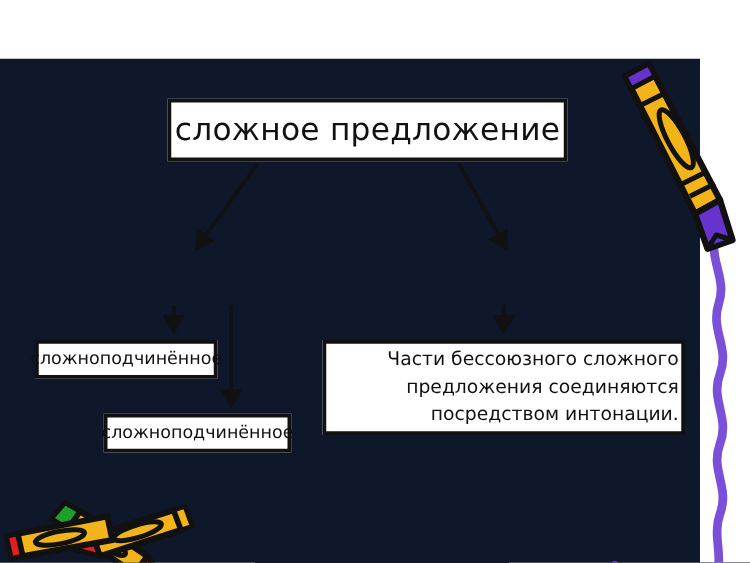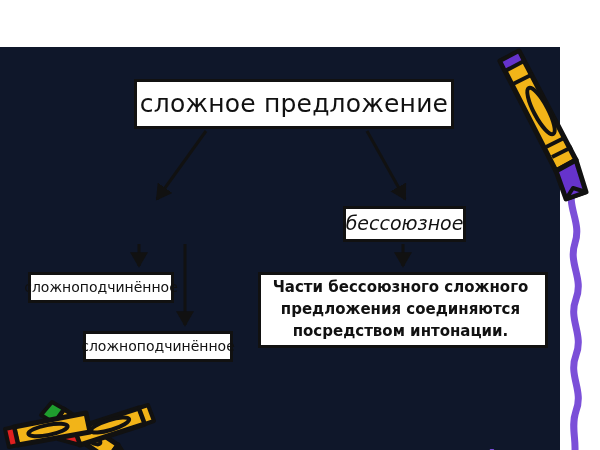--- a/index.html
+++ b/index.html
@@ -72,24 +72,23 @@
     height: 31px;
     font-size: 14px;
   }
   #node-intonation {
     left: 258px;
     top: 225px;
     width: 290px;
     height: 76px;
     font-size: 15px;
     white-space: normal;
-    text-align: center;
+    text-align: right;
     padding: 2px 2px;
     overflow: visible;
-    font-weight: bold;
   }
   #node-intonation .inner {
     width: 300px;
     margin-left: -5px;
     line-height: 1.45;
   }
   svg.overlay {
     position: absolute;
     left: 0;
     top: 0;
@@ -135,23 +134,20 @@
     <line x1="185" y1="197" x2="185" y2="278" stroke="#111111" stroke-width="3" marker-end="url(#arrowhead)"></line>
 
     <line x1="403" y1="197" x2="403" y2="219" stroke="#111111" stroke-width="3" marker-end="url(#arrowhead)"></line>
   </svg>
 
   <div class="node" id="node-root">
     <span>сложное предложение</span>
   </div>
 
 
-  <div class="node" id="node-bessoyuznoe">
-    <span>бессоюзное</span>
-  </div>
 
   <div class="node" id="node-slozhnosochinennoe">
     <span>сложноподчинённое</span>
   </div>
 
   <div class="node" id="node-slozhnopodchinennoe">
     <span>сложноподчинённое</span>
   </div>
 
   <div class="node" id="node-intonation">

